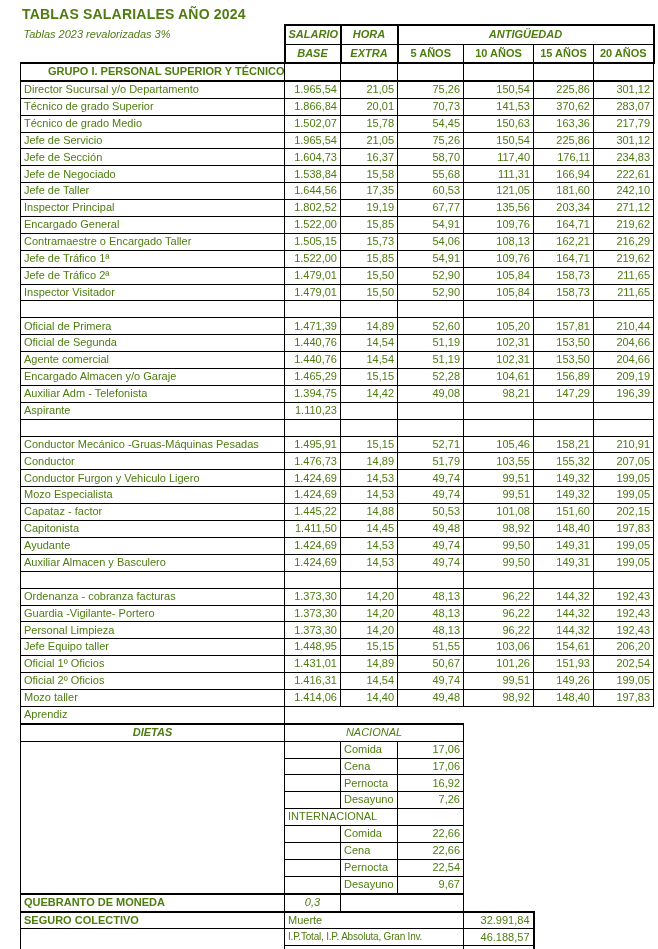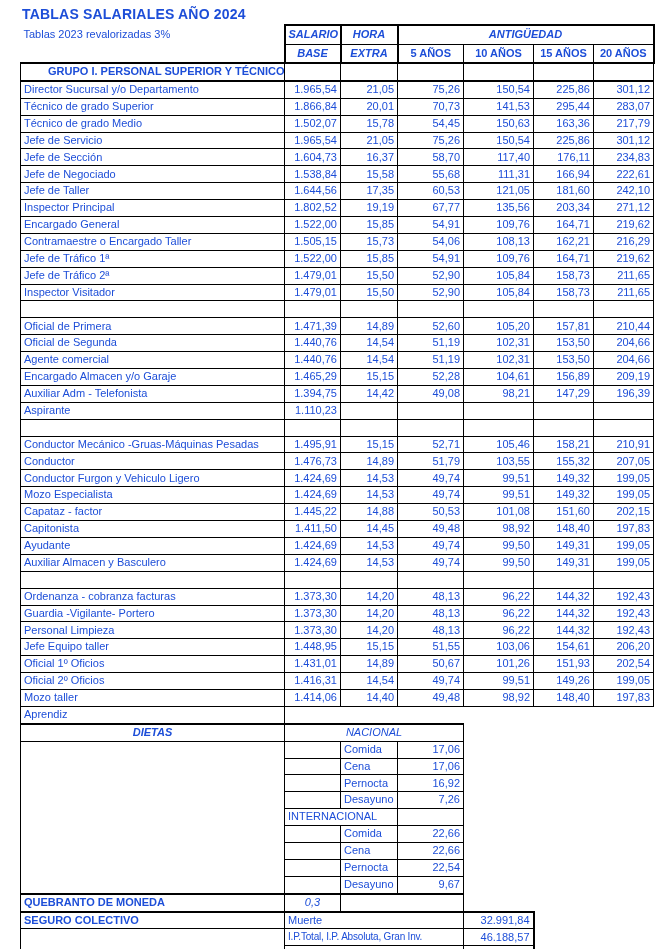--- a/index.html
+++ b/index.html
@@ -1,26 +1,26 @@
 <!DOCTYPE html>
 <html><head>
 <meta charset="utf-8">
 <style>
   html,body{margin:0;padding:0;background:#fff;}
   .page{position:relative;width:658px;height:949px;background:#fff;
-        font-family:"Liberation Sans",sans-serif;color:#1d4ed8;overflow:hidden;}
+        font-family:"Liberation Sans",sans-serif;color:#4d7c0f;overflow:hidden;}
   .title{position:absolute;left:22px;top:6px;font-size:14px;font-weight:bold;
          letter-spacing:.2px;white-space:nowrap;}
   table{position:absolute;left:20px;top:24px;width:633px;border-collapse:collapse;
         table-layout:fixed;}
   td{font-size:11px;height:15.9px;line-height:1.05;padding:0 3px;margin:0;
      white-space:nowrap;overflow:hidden;vertical-align:middle;}
   tr.hdr1 td{height:18px;} tr.hdr2 td{height:17px;text-align:center;}
   td.c{border:1px solid #000;}
-  td.nb{border:none;}
+  td.nb{border:none;font-style:italic;}
   td.topline{border:none;border-top:1px solid #000;}
   .t2{border-top:2px solid #000 !important;}
   .b2{border-bottom:2px solid #000 !important;padding-left:27px;}
   .l2{border-left:2px solid #000 !important;}
   .r2{border-right:2px solid #000 !important;}
   .num{text-align:right;}
   .ctr{text-align:center;font-style:italic;}
   .bold{font-weight:bold;}
   .fit{font-size:10px;letter-spacing:-0.2px;margin-left:34px;}
 </style>
@@ -75,21 +75,21 @@
           <td class="c num">150,54</td>
           <td class="c num">225,86</td>
           <td class="c num">301,12</td>
         </tr>
         <tr>
           <td class="c">Técnico de grado Superior</td>
           <td class="c num">1.866,84</td>
           <td class="c num">20,01</td>
           <td class="c num">70,73</td>
           <td class="c num">141,53</td>
-          <td class="c num">295,44</td>
+          <td class="c num">370,62</td>
           <td class="c num">283,07</td>
         </tr>
         <tr>
           <td class="c">Técnico de grado Medio</td>
           <td class="c num">1.502,07</td>
           <td class="c num">15,78</td>
           <td class="c num">54,45</td>
           <td class="c num">150,63</td>
           <td class="c num">163,36</td>
           <td class="c num">217,79</td>

